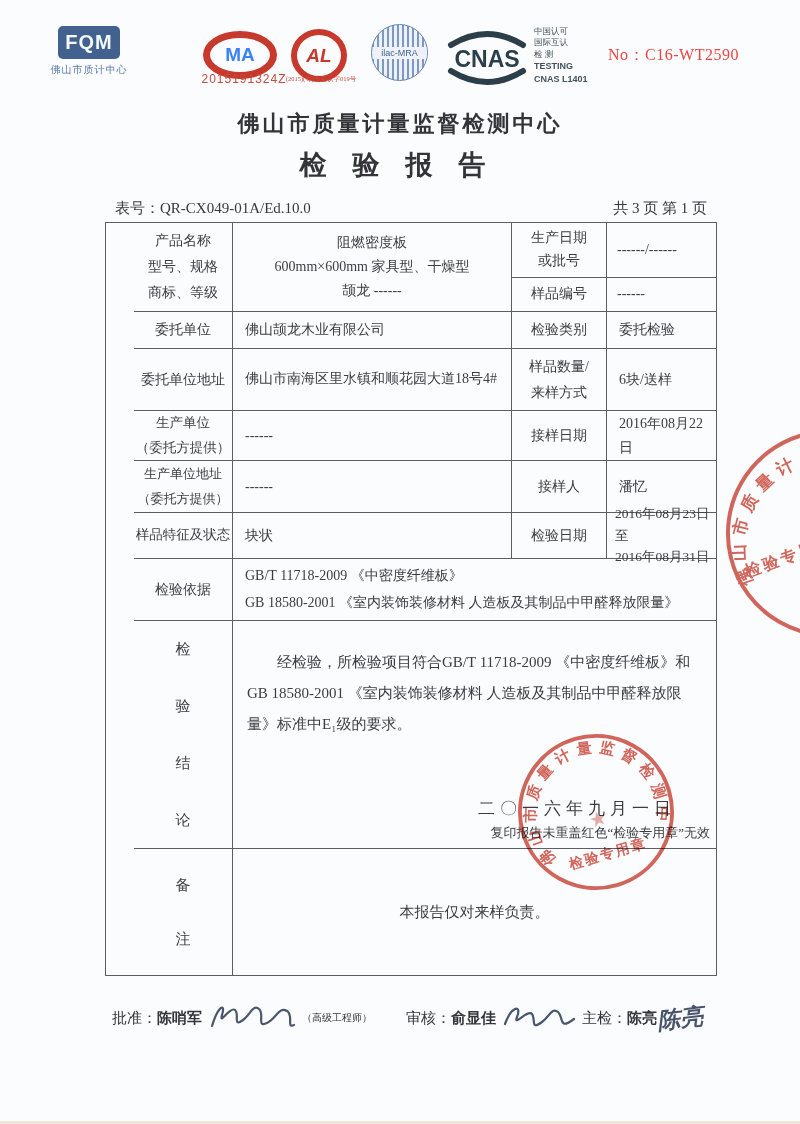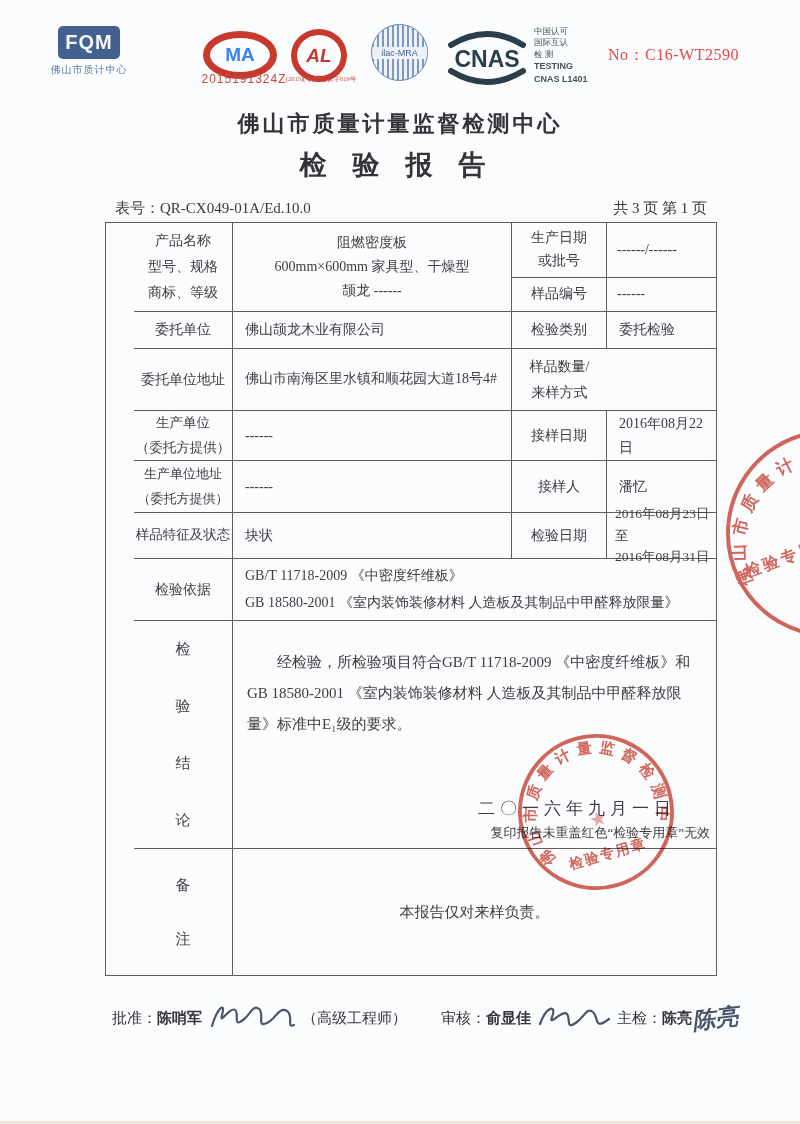--- a/index.html
+++ b/index.html
@@ -92,21 +92,21 @@
   .stamp-main { left:514px; top:730px; transform:rotate(-16deg); }
   .stamp-edge { left:712px; top:418px; transform:rotate(8deg); }
 
   
   .footer { position:absolute; left:112px; top:998px; right:30px; display:flex; align-items:center;
     font-size:15px; color:#34343a; white-space:nowrap; }
   .footer .nm { font-weight:600; }
   .sig { margin:0 4px; flex:none; }
   .sig-hand { font-size:23px; font-weight:600; color:#2b3752; opacity:.85;
     transform:rotate(-7deg) skewX(-14deg); display:inline-block; margin-left:2px; }
-  .ftitle { font-size:15px; margin-right:18px; }
+  .ftitle { font-size:10px; margin-right:18px; }
   .gap1 { width:16px; }
 </style>
 </head>
 <body>
 
 <div class="page">
 
   <div class="hdr">
     <div class="fqm-box">FQM</div>
     <div class="fqm-cap">佛山市质计中心</div>
@@ -176,20 +176,21 @@
       <div class="cell c2 val">佛山颉龙木业有限公司</div>
       <div class="cell c3 lbl">检验类别</div>
       <div class="cell c4 val">委托检验</div>
     </div>
 
     <div class="row h-r3">
       <div class="cell c1 lbl">委托单位地址</div>
       <div class="cell c2 val" style="line-height:1.9">佛山市南海区里水镇和顺花园大道18号4#</div>
       <div class="cell c3 lbl">样品数量/
 来样方式</div>
+      <div class="cell c4 val">6块/送样</div>
     </div>
 
     <div class="row h-r4">
       <div class="cell c1 lbl" style="font-size:13.5px">生产单位
 （委托方提供）</div>
       <div class="cell c2 val">------</div>
       <div class="cell c3 lbl">接样日期</div>
       <div class="cell c4 val">2016年08月22日</div>
     </div>
 

